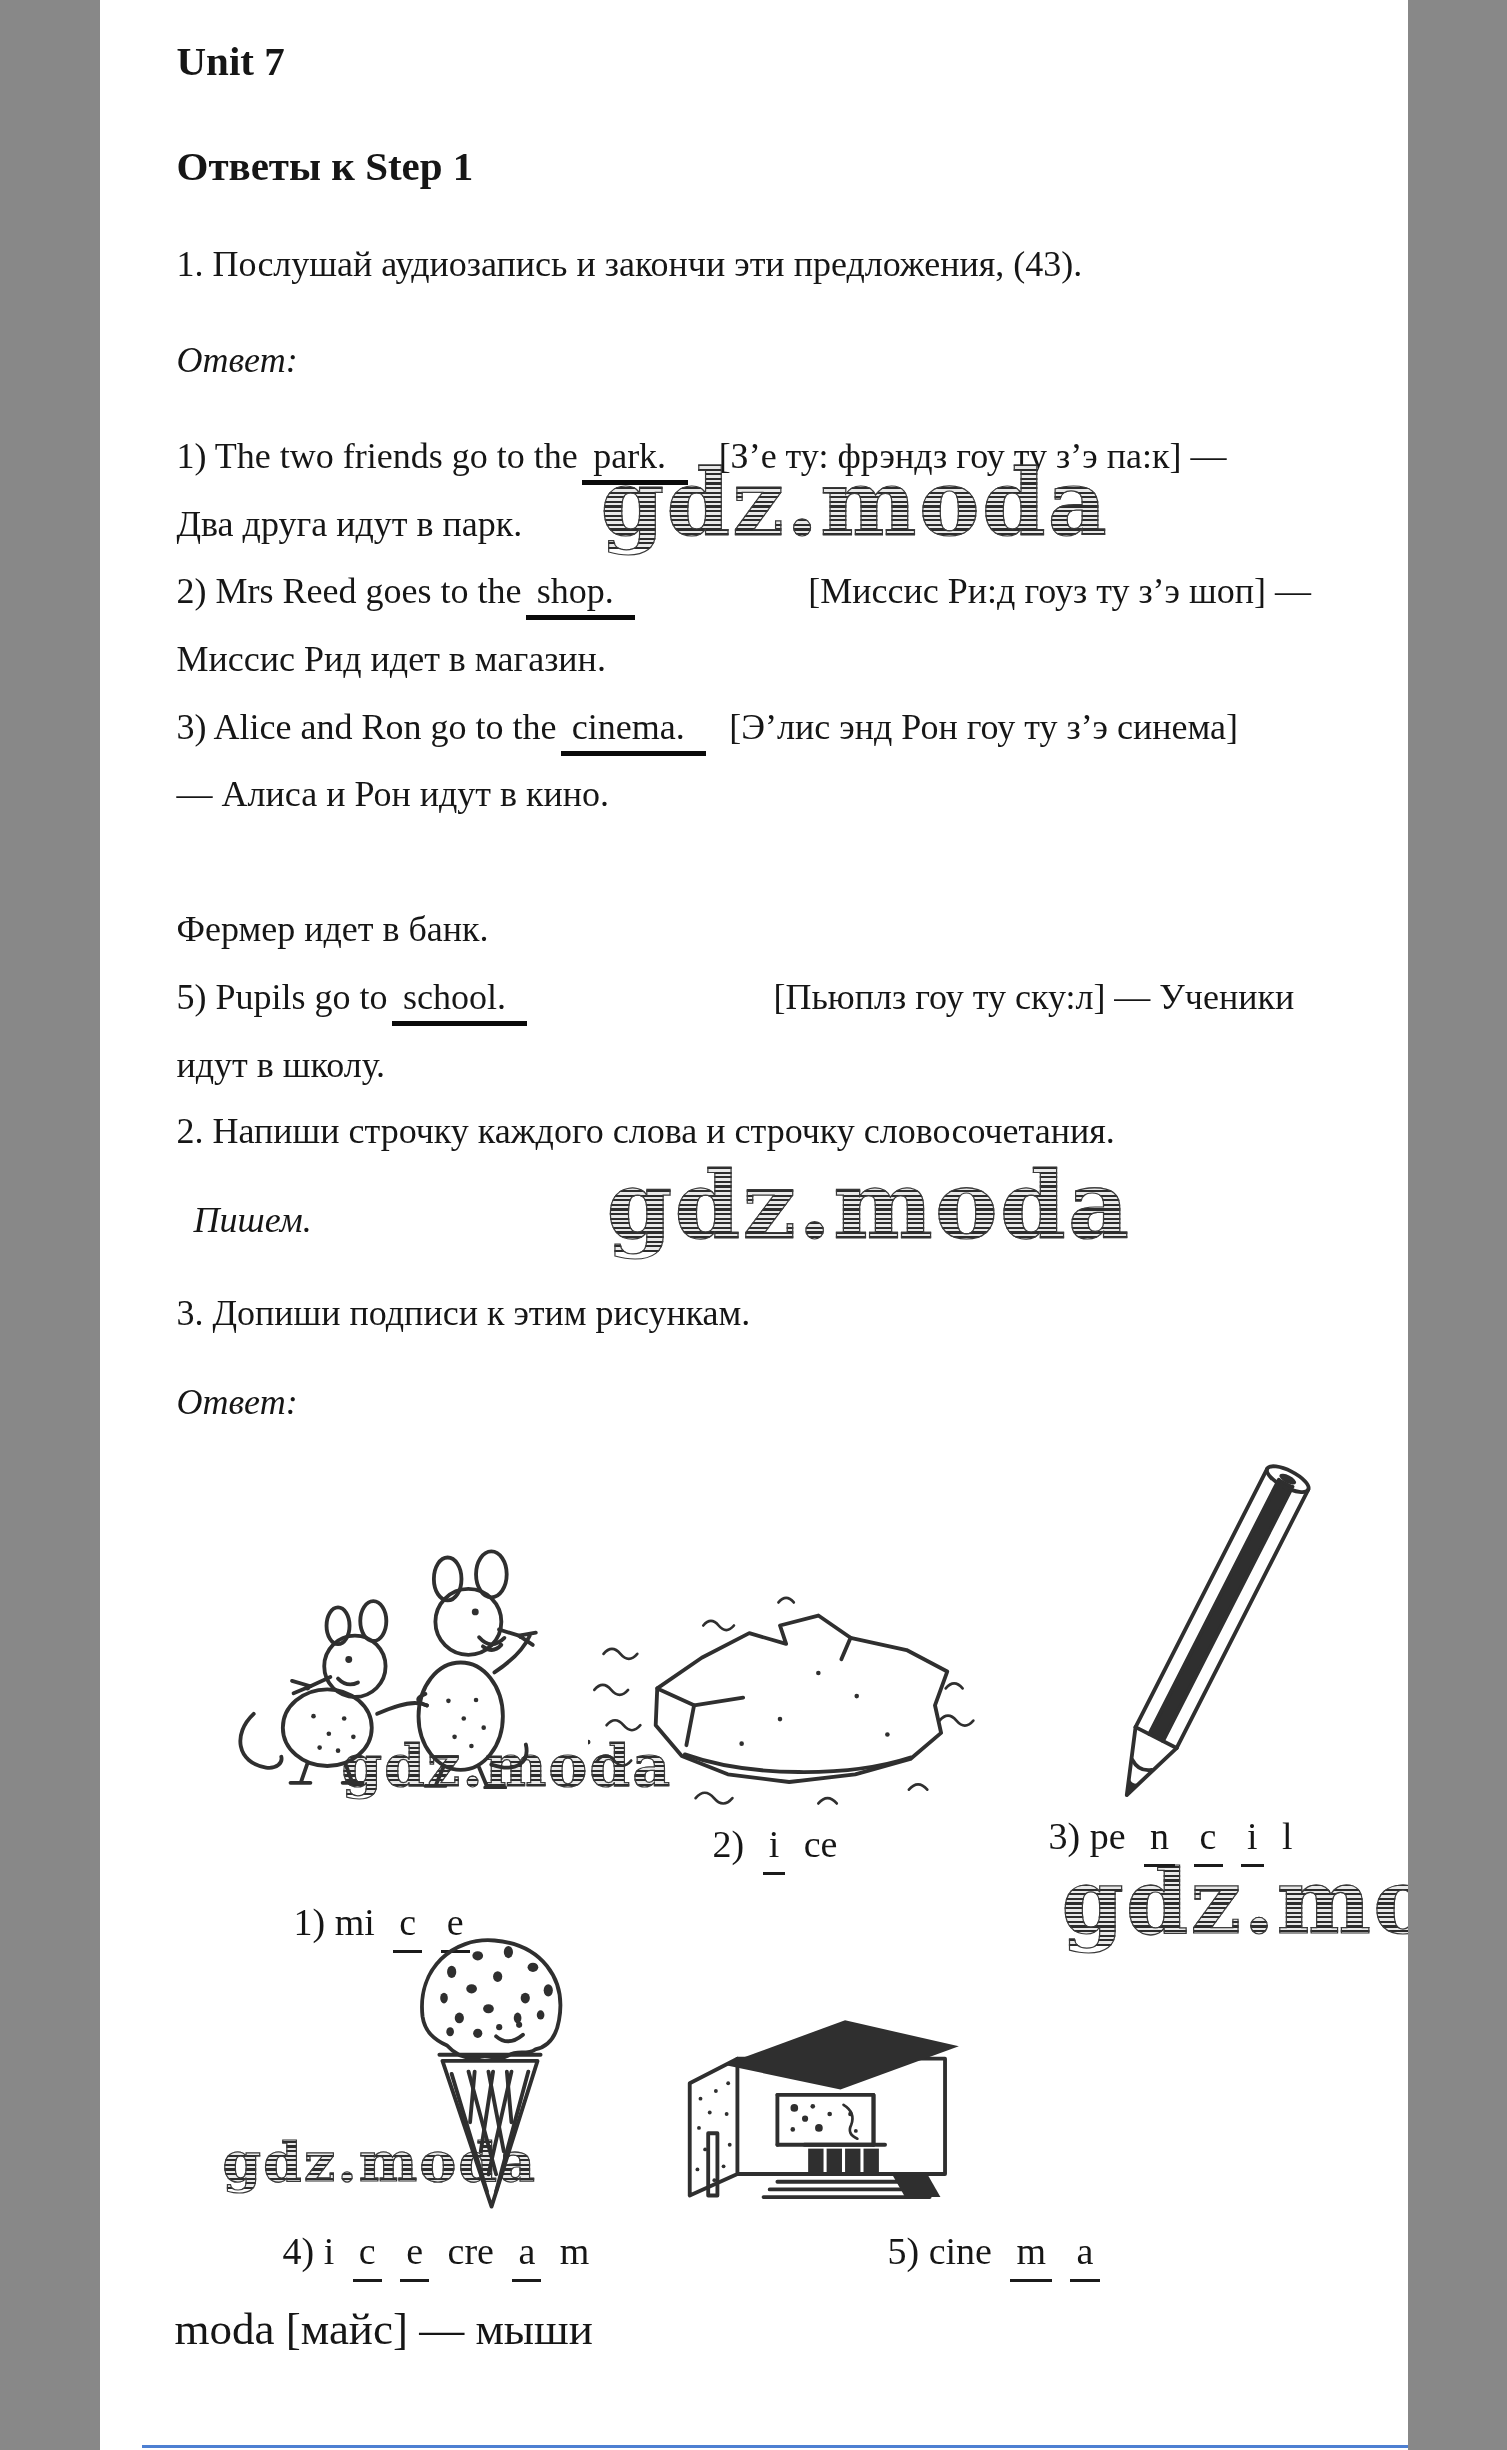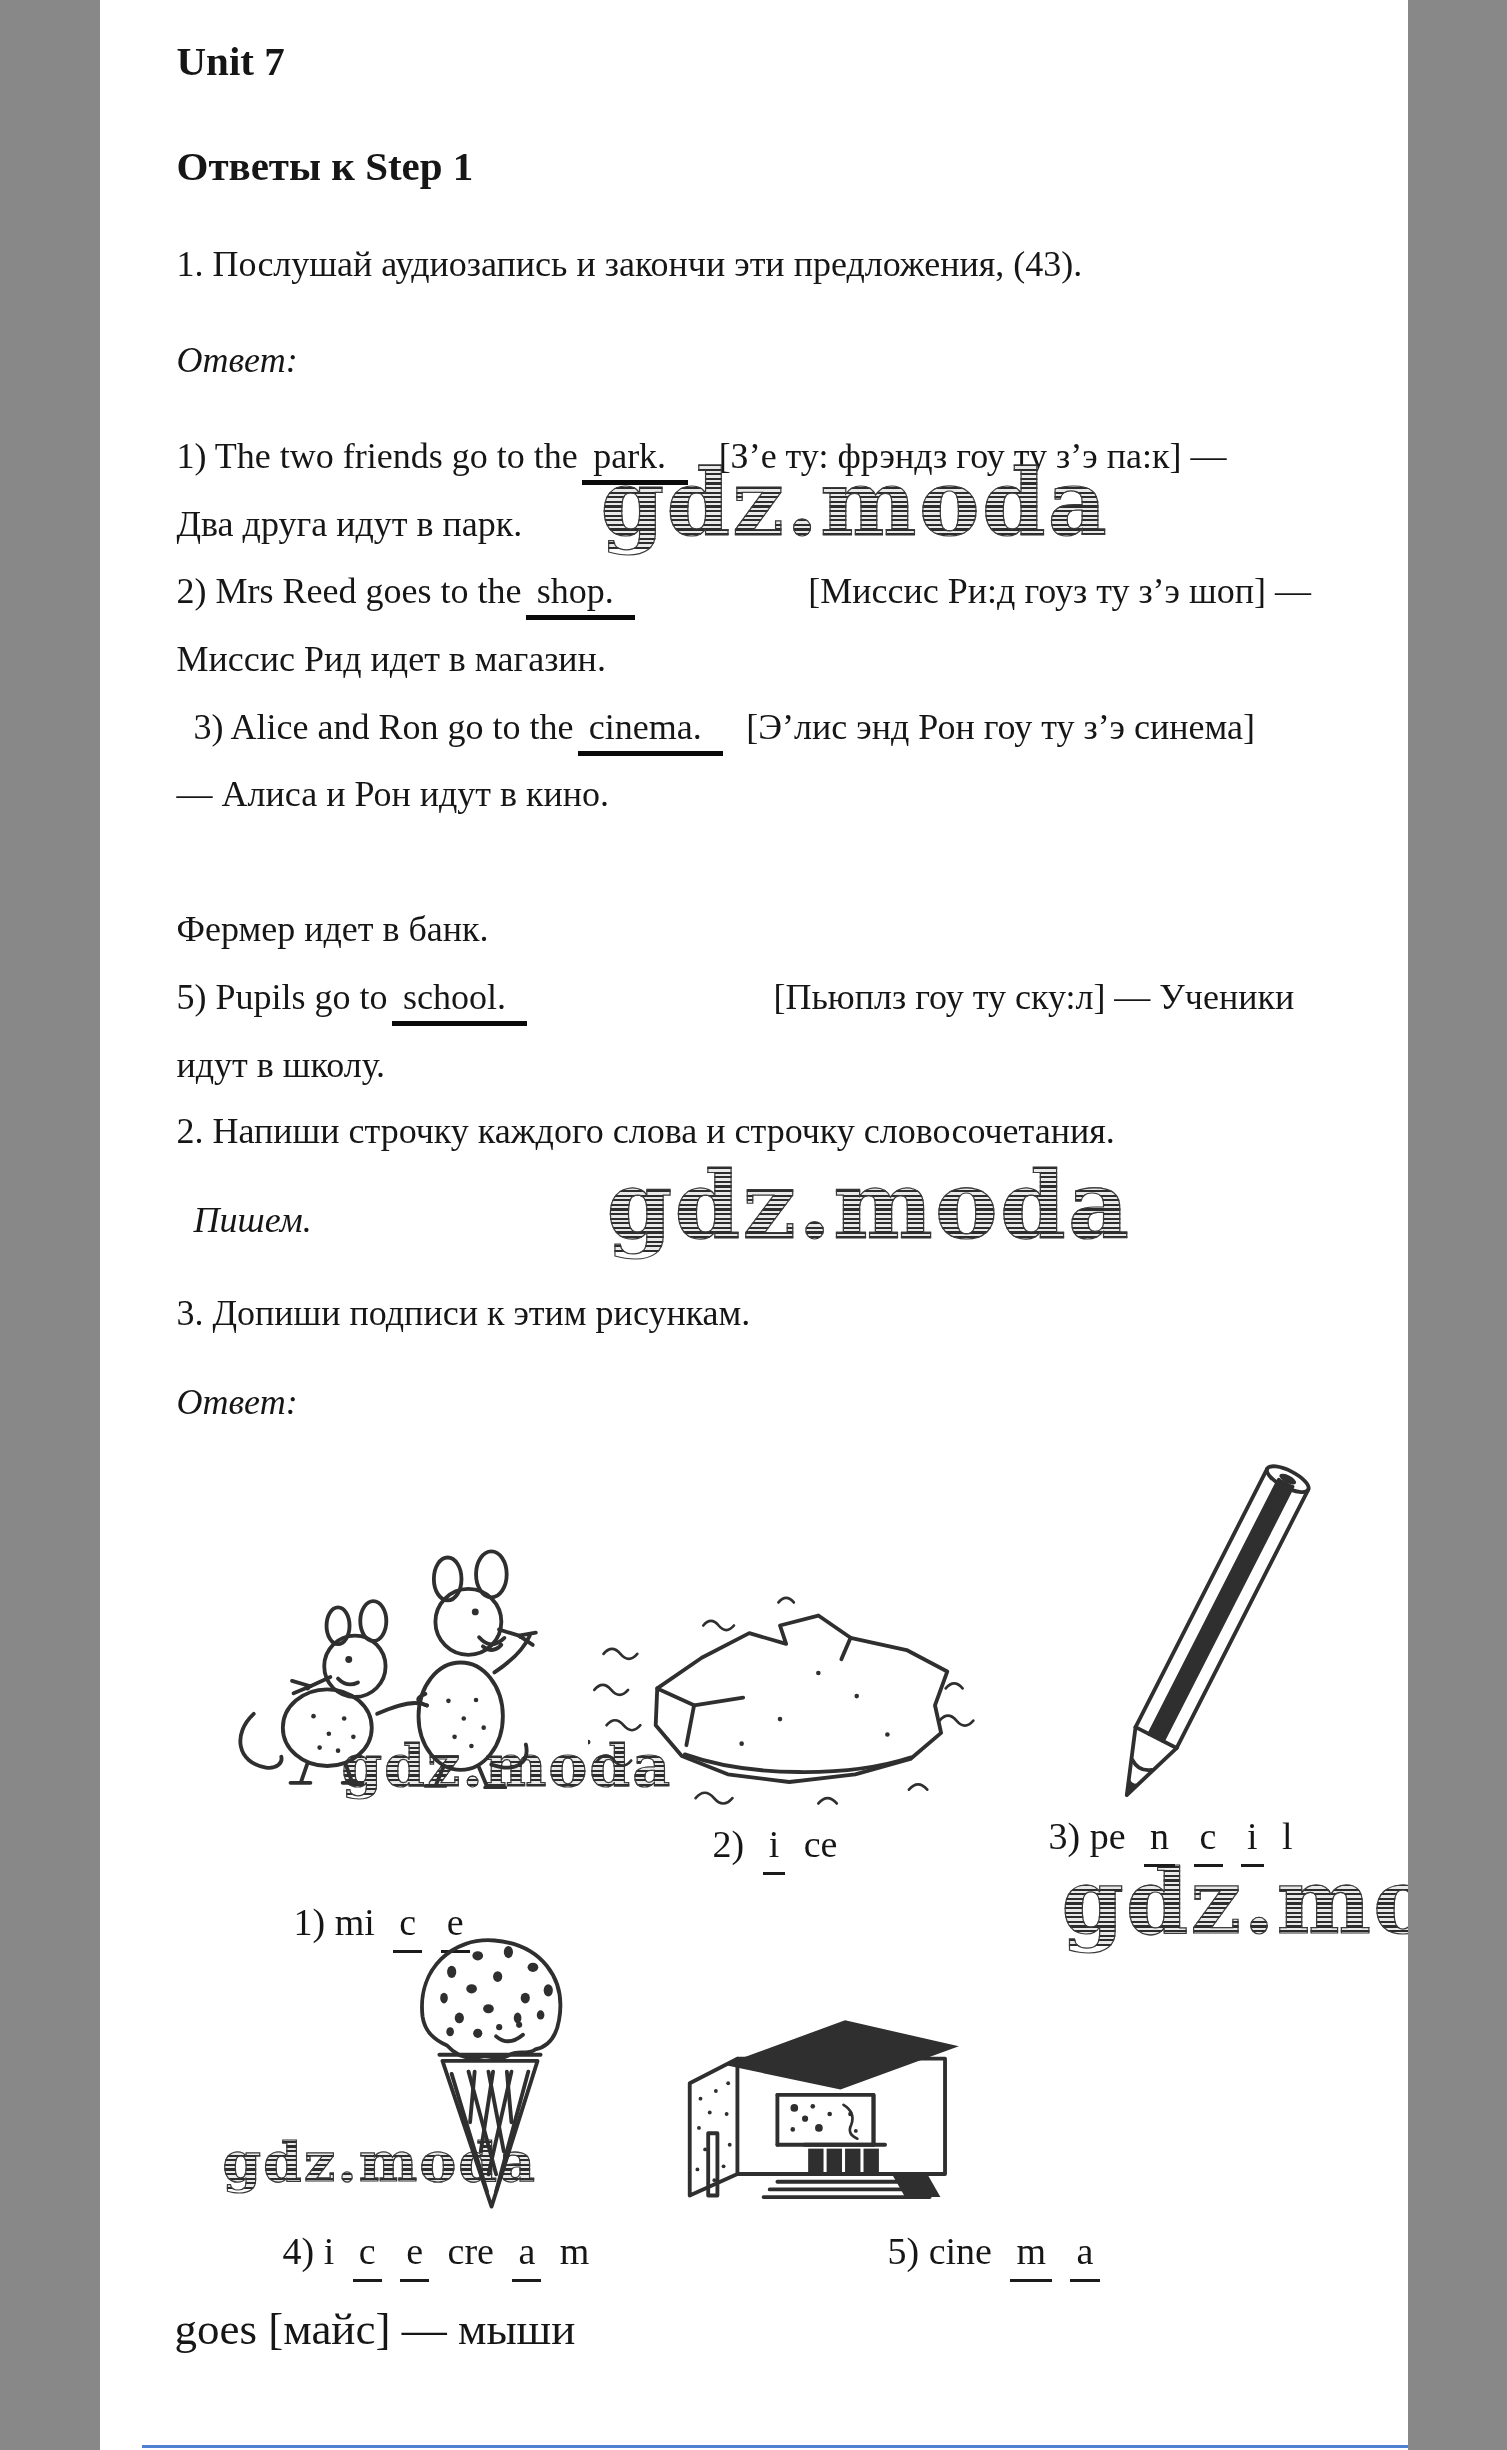--- a/index.html
+++ b/index.html
@@ -51,21 +51,21 @@
   <div class="body-line abs" style="left:77px; top:436px">
     <span>1) The two friends go to the</span><span class="blank">park.</span><span class="trans" style="margin-left:31px">[З’е ту: фрэндз гоу ту з’э па:к] —</span>
   </div>
   <div class="body-line abs" style="left:77px; top:504px">Два друга идут в парк.</div>
 
   <div class="body-line abs" style="left:77px; top:571px">
     <span>2) Mrs Reed goes to the</span><span class="blank">shop.</span><span class="trans" style="margin-left:173px">[Миссис Ри:д гоуз ту з’э шоп] —</span>
   </div>
   <div class="body-line abs" style="left:77px; top:639px">Миссис Рид идет в магазин.</div>
 
-  <div class="body-line abs" style="left:94px; top:707px">
+  <div class="body-line abs" style="left:77px; top:707px">
     <span>3) Alice and Ron go to the</span><span class="blank">cinema.</span><span class="trans" style="margin-left:23px">[Э’лис энд Рон гоу ту з’э синема]</span>
   </div>
   <div class="body-line abs" style="left:77px; top:774px">— Алиса и Рон идут в кино.</div>
 
   <div class="body-line abs" style="left:77px; top:909px">Фермер идет в банк.</div>
 
   <div class="body-line abs" style="left:77px; top:977px">
     <span>5) Pupils go to</span><span class="blank">school.</span><span class="trans" style="margin-left:246px">[Пьюплз гоу ту ску:л] — Ученики</span>
   </div>
   <div class="body-line abs" style="left:77px; top:1045px">идут в школу.</div>
@@ -246,18 +246,18 @@
         <circle cx="252" cy="182" r="2.5"></circle>
     </g>
     <g class="ln thin">
         <path d="M236,148 Q252,158 246,174 Q240,186 254,192"></path>
       </g>
   </svg>
 
   <div class="caption abs" style="left:183px;  top:2229px"><span class="seg">4) i</span><span class="seg u">c</span><span class="seg u">e</span><span class="seg">cre</span><span class="seg u">a</span><span class="seg">m</span></div>
   <div class="caption abs" style="left:788px; top:2229px"><span class="seg">5) cine</span><span class="seg u">m</span><span class="seg u">a</span></div>
 
-  <div class="body-line abs" style="left:75px; top:2304px; font-size:45px">goes [майс] — мыши</div>
+  <div class="body-line abs" style="left:75px; top:2304px; font-size:45px">moda [майс] — мыши</div>
 
   <div class="bottom-line" style="left: 42px; top: 2445px; width: 1463px; background: rgb(77, 127, 210);"></div>
 
 </div>
 
 
 </body></html>

